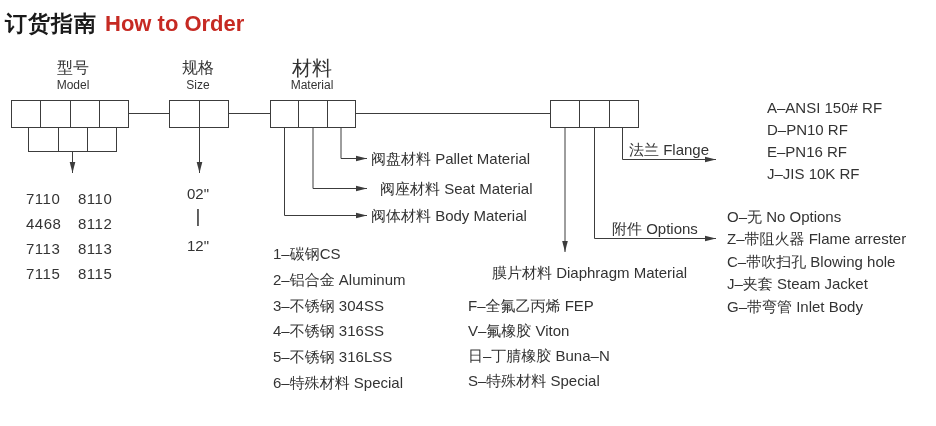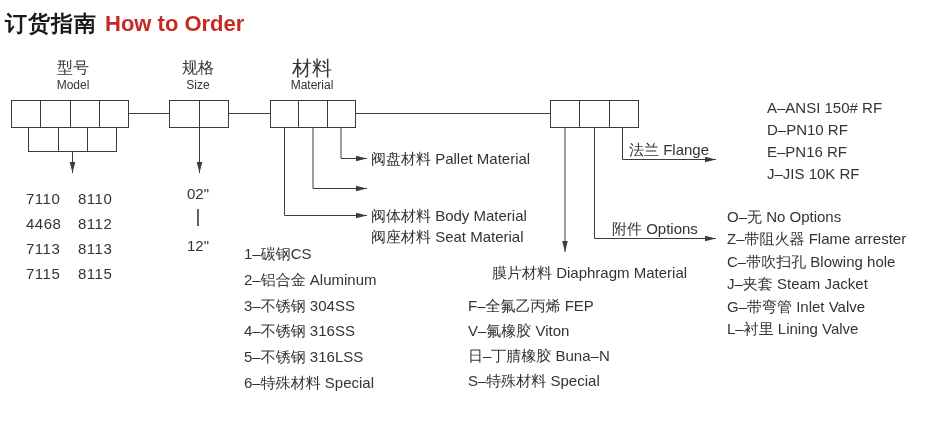--- a/index.html
+++ b/index.html
@@ -96,24 +96,24 @@
     <div>8112</div>
     <div>8113</div>
     <div>8115</div>
   </div>
 
   <div class="txt ctr" style="left:182px;top:185px;width:32px;">02"</div>
   <div class="txt ctr" style="left:182px;top:206px;width:32px;font-size:19px;line-height:20px;">|</div>
   <div class="txt ctr" style="left:182px;top:237px;width:32px;">12"</div>
 
   <div class="txt" style="left:371px;top:150px;">阀盘材料 Pallet Material</div>
-  <div class="txt" style="left:371px;top:180px;margin-top:48px;">阀座材料 Seat Material</div>
+  <div class="txt" style="left:380px;top:180px;">阀座材料 Seat Material</div>
   <div class="txt" style="left:371px;top:207px;">阀体材料 Body Material</div>
 
-  <div class="list" style="left:244px;top:241px;line-height:25.8px;">
+  <div class="list" style="left:273px;top:241px;line-height:25.8px;">
     <div>1–碳钢CS</div>
     <div>2–铝合金 Aluminum</div>
     <div>3–不锈钢 304SS</div>
     <div>4–不锈钢 316SS</div>
     <div>5–不锈钢 316LSS</div>
     <div>6–特殊材料 Special</div>
   </div>
 
   <div class="txt" style="left:492px;top:264px;">膜片材料 Diaphragm Material</div>
   <div class="list" style="left:468px;top:293px;line-height:25px;">
@@ -130,17 +130,16 @@
     <div>E–PN16 RF</div>
     <div>J–JIS 10K RF</div>
   </div>
 
   <div class="txt" style="left:612px;top:220px;">附件 Options</div>
   <div class="list" style="left:727px;top:206px;line-height:22.4px;">
     <div>O–无 No Options</div>
     <div>Z–带阻火器 Flame arrester</div>
     <div>C–带吹扫孔 Blowing hole</div>
     <div>J–夹套 Steam Jacket</div>
-    <div>G–带弯管 Inlet Valve</div>
-    <div>L–衬里 Lining Valve</div>
+    <div>G–带弯管 Inlet Body</div>
   </div>
 
 </div>
 
 </body></html>

